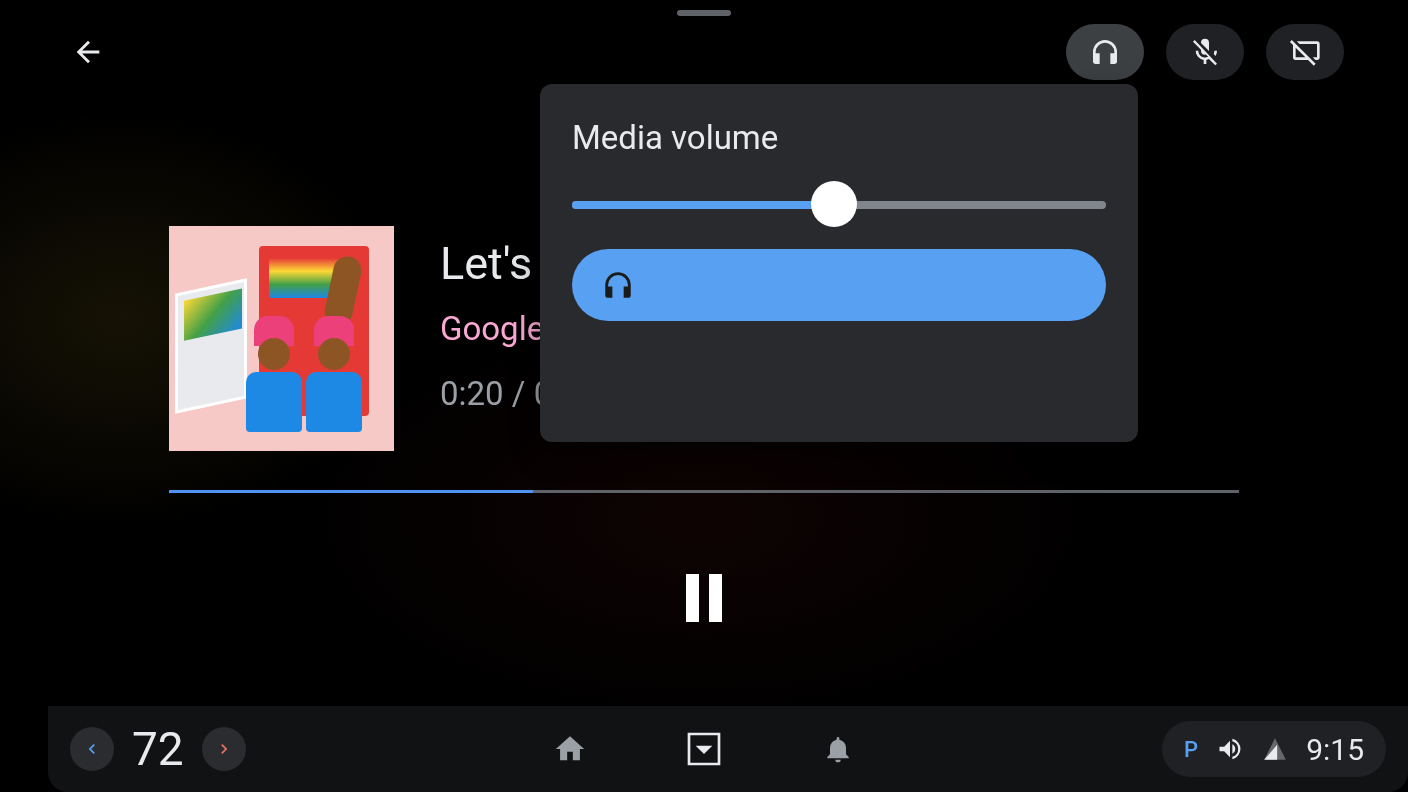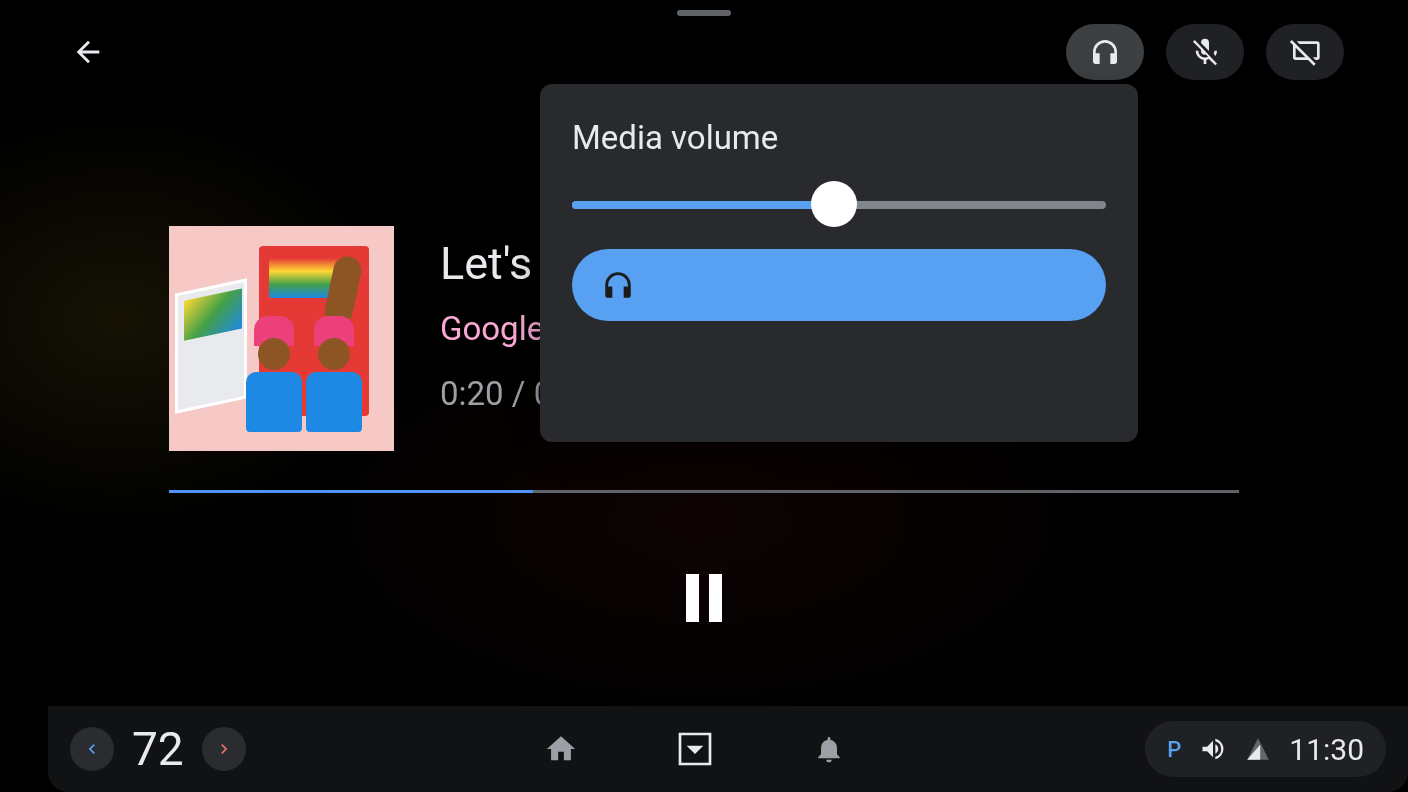--- a/index.html
+++ b/index.html
@@ -239,15 +239,15 @@
 
   <div class="bb-right">
     <div class="parked">P</div>
     <svg width="28" height="28" viewBox="0 0 24 24">
         <path fill="#e8eaed" d="M3 10v4h4l5 5V5L7 10H3zm13.5 2a4.5 4.5 0 0 0-2.5-4.03v8.06A4.5 4.5 0 0 0 16.5 12zM14 3.23v2.06A7 7 0 0 1 14 18.7v2.06A9 9 0 0 0 14 3.23z"></path>
       </svg>
     <svg width="26" height="26" viewBox="0 0 24 24">
         <path fill="#e8eaed" d="M2 22h20L12 2 2 22z" opacity="0.35"></path>
         <path fill="#e8eaed" d="M2 22h12V8L2 22z"></path>
       </svg>
-    <div class="clock">11:30</div>
+    <div class="clock">9:15</div>
   </div>
 </div>
 
 </body></html>

